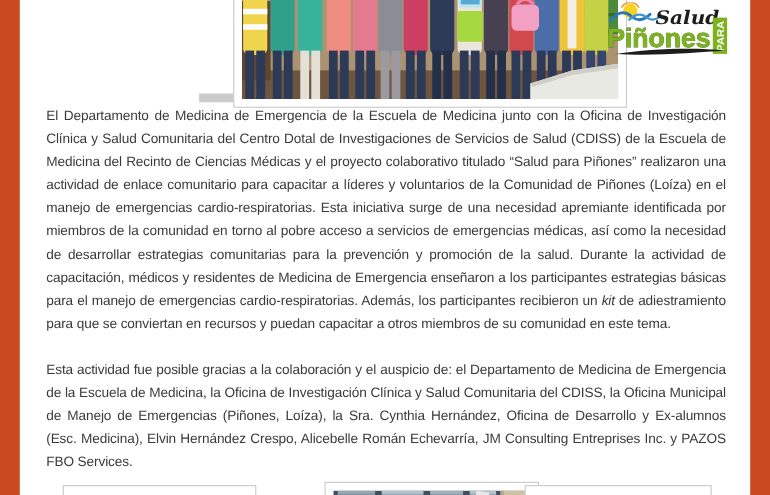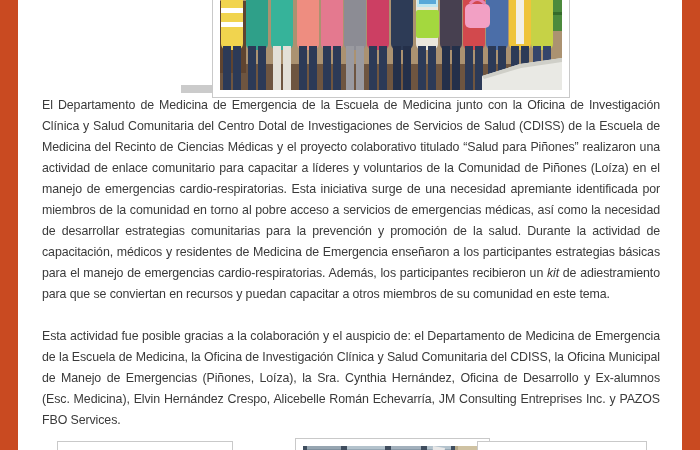--- a/index.html
+++ b/index.html
@@ -135,20 +135,43 @@
           <rect x="301" y="100" width="8" height="44"></rect>
         <rect x="313" y="100" width="8" height="44" fill="#35456b"></rect>
           <rect x="323" y="100" width="8" height="44" fill="#35456b"></rect>
       </g>
 
       <polygon points="262,144 342,144 342,112 300,118 262,130" fill="#e9e9e4"></polygon>
       <polygon points="262,130 300,118 342,112 342,116 301,122 264,133" fill="#cfcfc8"></polygon>
     </svg>
   </figure>
 
+  <div class="logo">
+    <svg width="118" height="52" viewBox="0 0 118 52">
+
+      <g>
+        <circle cx="21" cy="8" r="6.5" fill="#f8d21e"></circle>
+        <path d="M13,5 A9,9 0 0 1 29,5" fill="none" stroke="#e8a33d" stroke-width="1.6"></path>
+      </g>
+
+      <g fill="none" stroke-linecap="round">
+        <path d="M3,17 C9,8 17,8 22,13 C27,17 33,17 39,11" stroke="#2878b8" stroke-width="2.6"></path>
+        <path d="M20,16 C26,10 32,10 36,14 C40,17 45,16 49,12" stroke="#3f97d0" stroke-width="2"></path>
+      </g>
+
+      <text x="44" y="20" font-family="DejaVu Serif, serif" font-style="italic" font-weight="bold" font-size="17" fill="#1d1d1b" textLength="58" lengthAdjust="spacingAndGlyphs">Salud</text>
+
+      <text x="0" y="41" font-family="Liberation Sans, sans-serif" font-weight="bold" font-size="24" fill="#7cb31f" stroke="#4c7a12" stroke-width="0.7" paint-order="stroke" textLength="94" lengthAdjust="spacingAndGlyphs">Piñones</text>
+
+      <rect x="96" y="14" width="13" height="33" fill="#7cb31f"></rect>
+      <text transform="translate(106,45) rotate(-90)" font-family="Liberation Sans, sans-serif" font-weight="bold" font-size="9" fill="#ffffff" textLength="28" lengthAdjust="spacingAndGlyphs">PARA</text>
+
+      <path d="M8,47 C40,42 80,41 108,44 C80,46 40,49 8,47 Z" fill="#1d1d1b"></path>
+    </svg>
+  </div>
 
   <div class="article">
     <p><span>El Departamento de Medicina de Emergencia de la Escuela de Medicina junto con la Oficina de Investigación Clínica y Salud Comunitaria del Centro Dotal de Investigaciones de Servicios de Salud (CDISS) de la Escuela de Medicina del Recinto de Ciencias Médicas y el proyecto colaborativo  titulado “Salud para Piñones” realizaron una actividad de enlace comunitario para capacitar a líderes y voluntarios de la Comunidad de Piñones (Loíza) en el manejo de emergencias cardio-respiratorias. Esta iniciativa surge de una necesidad apremiante identificada por miembros de la comunidad en torno al pobre acceso a servicios de emergencias médicas, así como la necesidad de desarrollar estrategias comunitarias para la prevención y promoción de la salud.  Durante la actividad de capacitación, médicos y residentes de Medicina de Emergencia enseñaron a los participantes estrategias básicas para el manejo de emergencias cardio-respiratorias.  Además, los participantes recibieron un </span><i>kit</i><span> de adiestramiento para que se conviertan en recursos y puedan capacitar a otros miembros de su comunidad en este tema.</span></p>
     <p>Esta actividad fue posible gracias a la colaboración y el auspicio de: el Departamento de Medicina de Emergencia de la Escuela de Medicina, la Oficina de Investigación Clínica y  Salud Comunitaria del CDISS, la Oficina Municipal de Manejo de Emergencias (Piñones, Loíza), la Sra. Cynthia Hernández, Oficina de Desarrollo y Ex-alumnos (Esc. Medicina), Elvin Hernández Crespo, Alicebelle Román Echevarría, JM Consulting Entreprises Inc. y PAZOS FBO Services.</p>
   </div>
 
   <div class="photo-frame bottom-left"></div>
 
   <figure class="photo-frame bottom-center">
     <svg width="179" height="60" viewBox="0 0 179 60">

